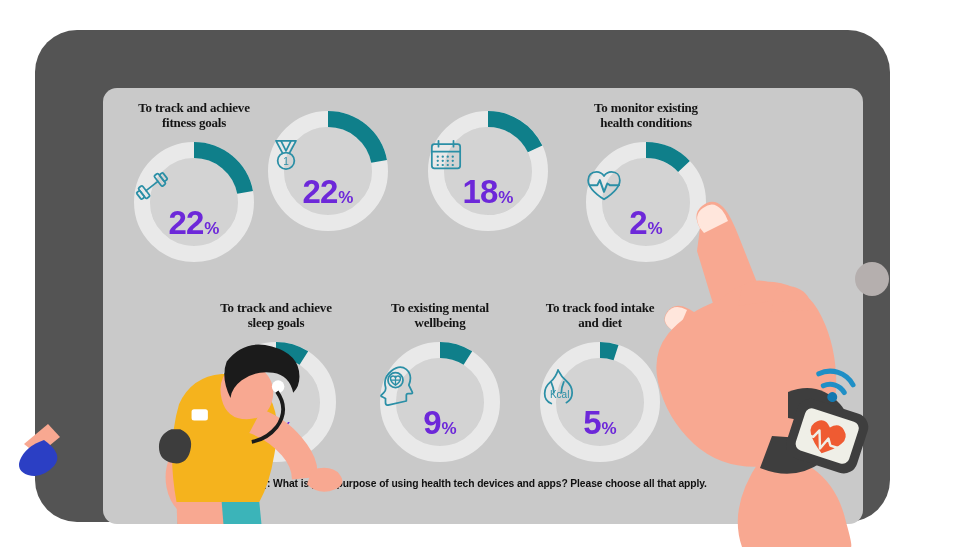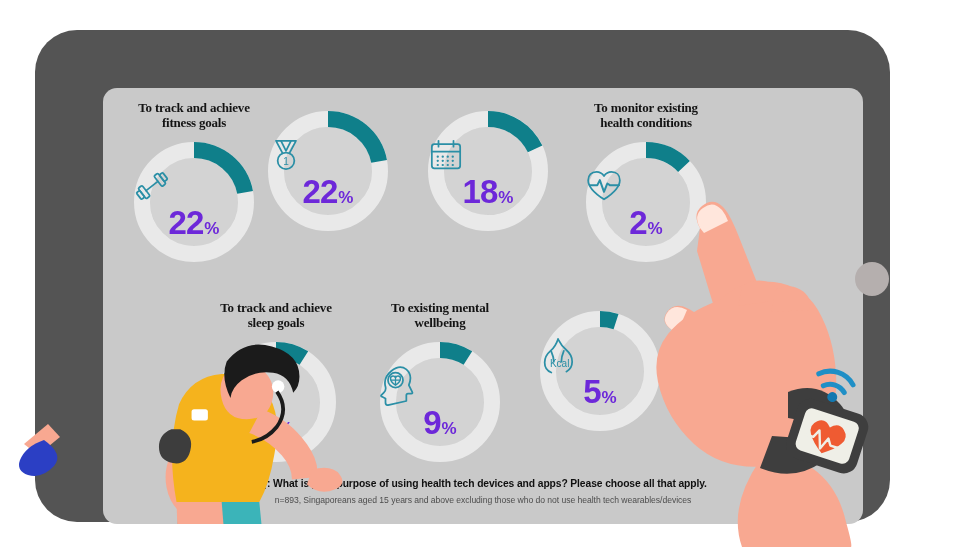--- a/index.html
+++ b/index.html
@@ -205,20 +205,22 @@
                   <line x1="16" y1="17" x2="26" y2="17" stroke-width="1.5"></line>
                 </svg>
               </div>
               <div class="donut-value">
                 <span class="num">9</span>
                 <span class="pct">%</span>
               </div>
             </div>
           </div>
           <div class="card" style="left: 412px; top: 212px;">
+            <div class="card-title">To track food intake
+and diet</div>
             <div class="donut-wrap">
               <svg width="124" height="124" viewBox="0 0 124 124">
                 <circle cx="62" cy="62" r="44" fill="#d3d3d3"></circle>
                 <circle cx="62" cy="62" r="52" fill="none" stroke="#e9e9e9" stroke-width="16"></circle>
                 <circle cx="62" cy="62" r="52" fill="none" stroke="#0f7f8a" stroke-width="16" stroke-dasharray="16.336281798666928 310.3893541746716" transform="rotate(-90 62 62)"></circle>
               </svg>
               <div class="donut-icon">
                 <svg width="40" height="40" viewBox="0 0 48 48" fill="none" stroke="#2b8fa6" stroke-width="2.1" stroke-linecap="round" stroke-linejoin="round">
                   <path d="M24 5 q-3 9 -9 14 q-7 6 -7 14 q0 9 8 12"></path>
                   <path d="M24 5 q4 8 10 13 q7 6 7 14 q0 8 -7 12"></path>
@@ -230,21 +232,20 @@
               <div class="donut-value">
                 <span class="num">5</span>
                 <span class="pct">%</span>
               </div>
             </div>
           </div>
         </div>
 
       <div class="footer" style="left:0;top:390px;width:760px;">
         <div class="footer-q">Q: What is your purpose of using health tech devices and apps? Please choose all that apply.</div>
-        <div class="footer-n">n=893, Singaporeans aged 15 years and above excluding those who do not use health tech wearables/devices</div>
       </div>
 
       <svg class="art" width="760" height="436" viewBox="0 0 760 436" style="position:absolute;left:0;top:0;">
 
         <path d="M60 420 L96 381 L60 358 L28 392 Z" fill="#f8a891"></path>
         <path d="M30 395 q-16 6 -18 17 q-2 11 12 12 q14 1 22 -11 z" fill="#2b3fc4"></path>
 
         <path d="M62 278 q-18 18 -14 40 q3 16 16 24 l14 -16 q-10 -8 -8 -20 q2 -13 10 -20 z" fill="#f8a891"></path>
 
         <path d="M58 330 L122 330 L128 392 L104 392 L96 356 L78 392 L54 392 Z" fill="#3bb4b9"></path>

